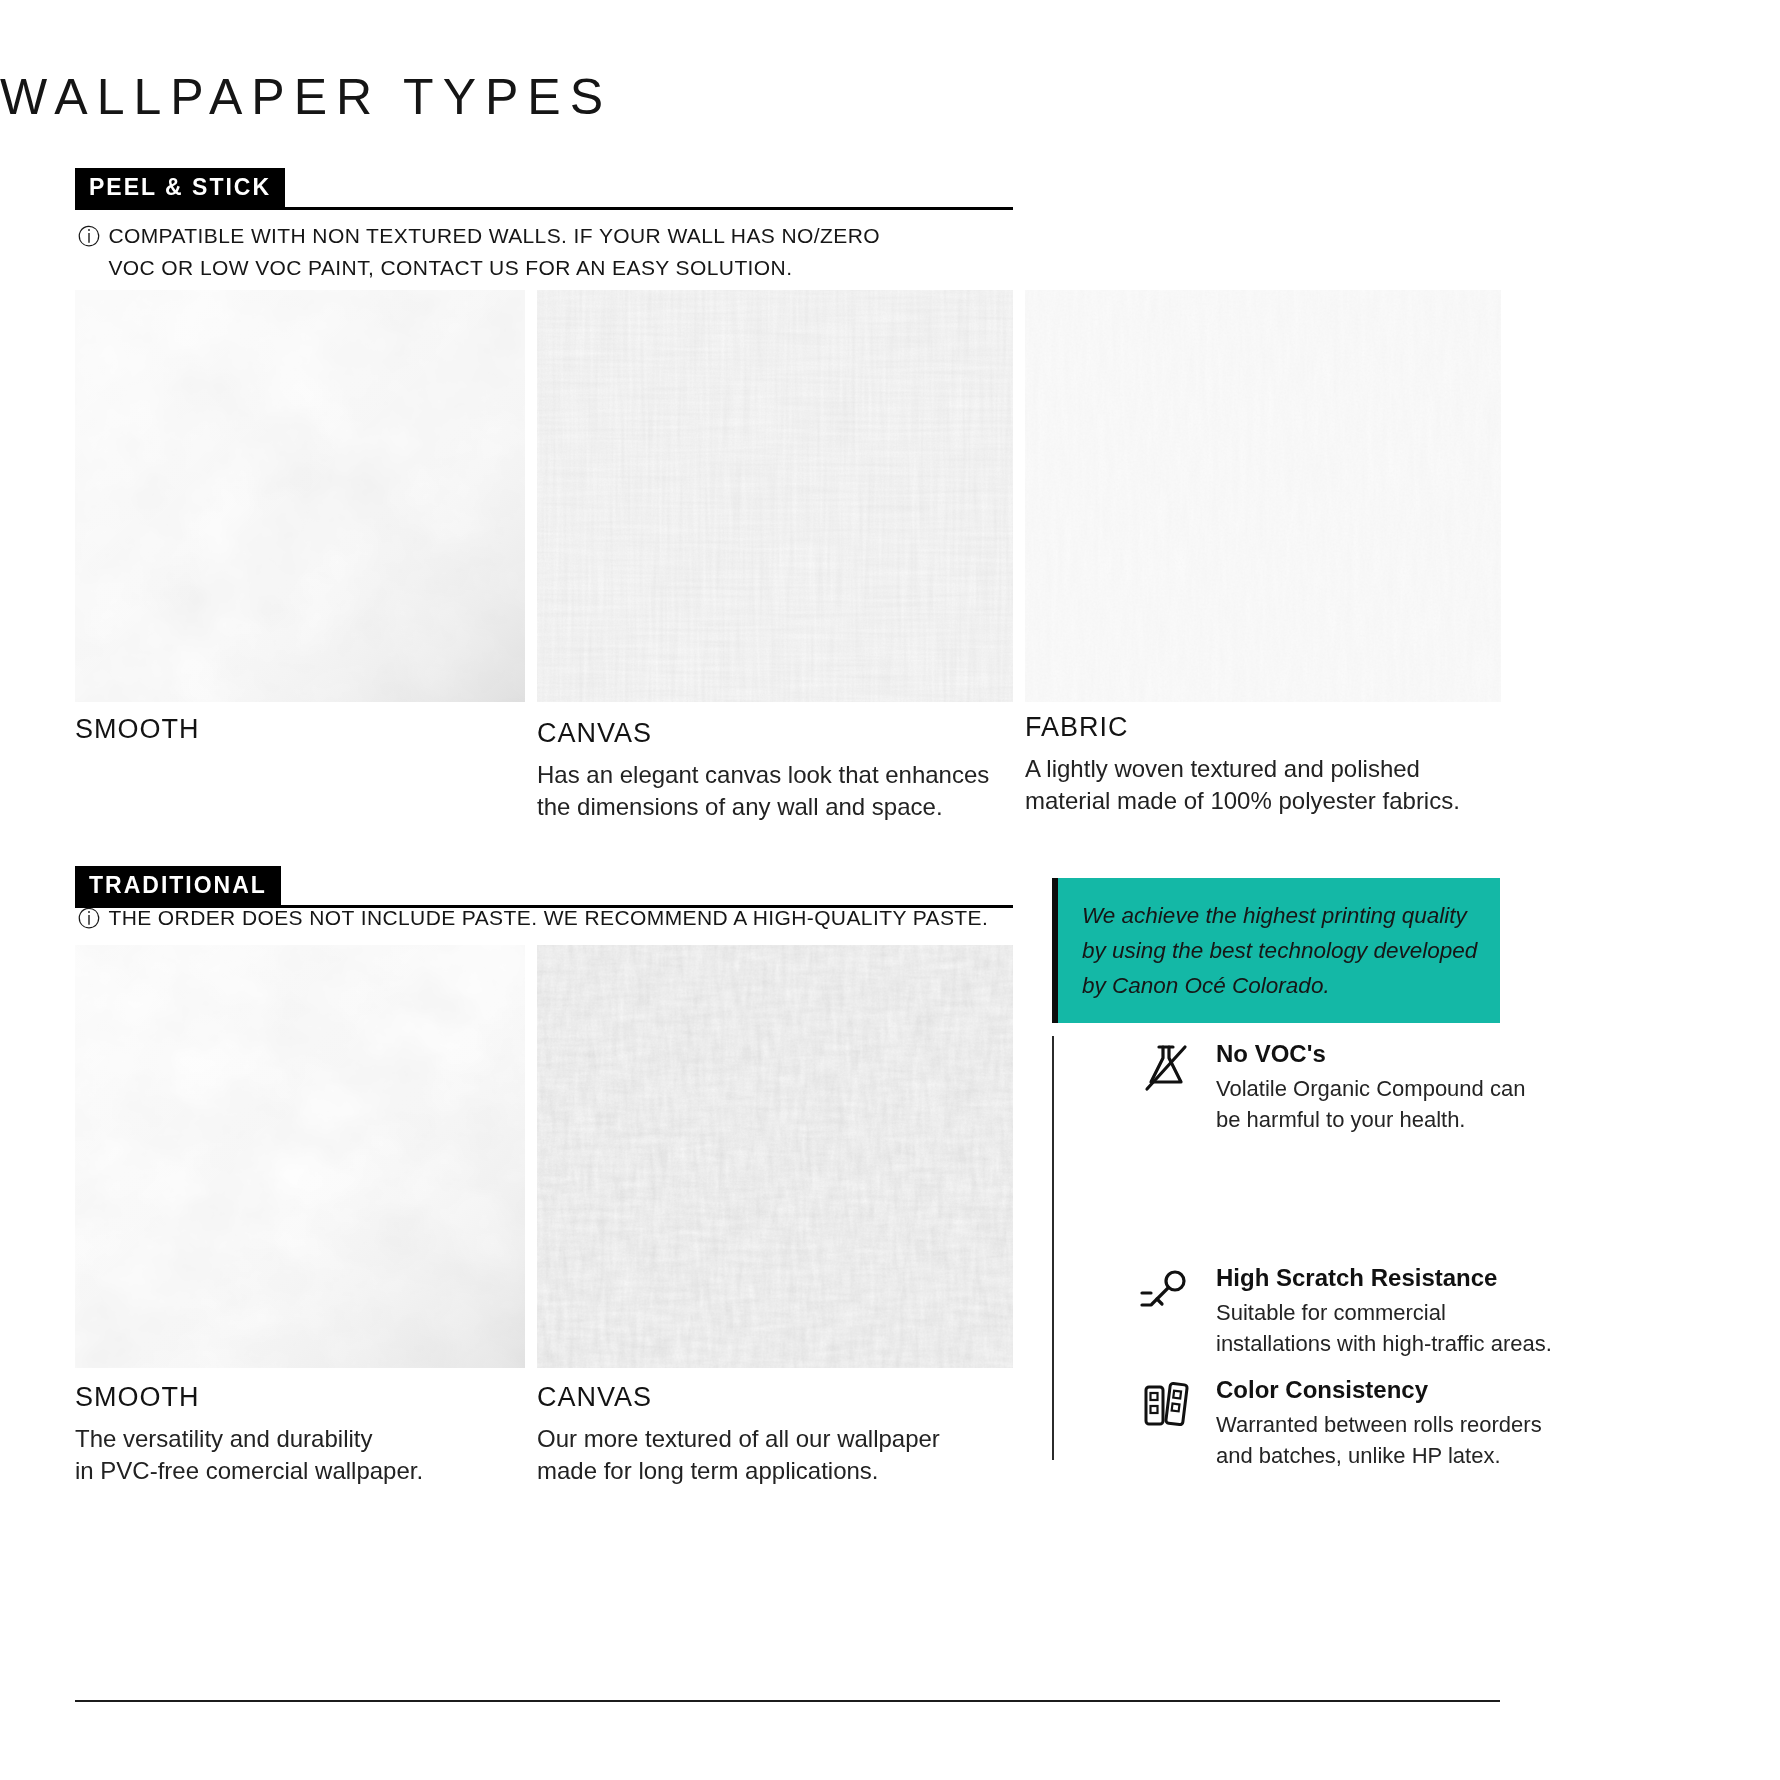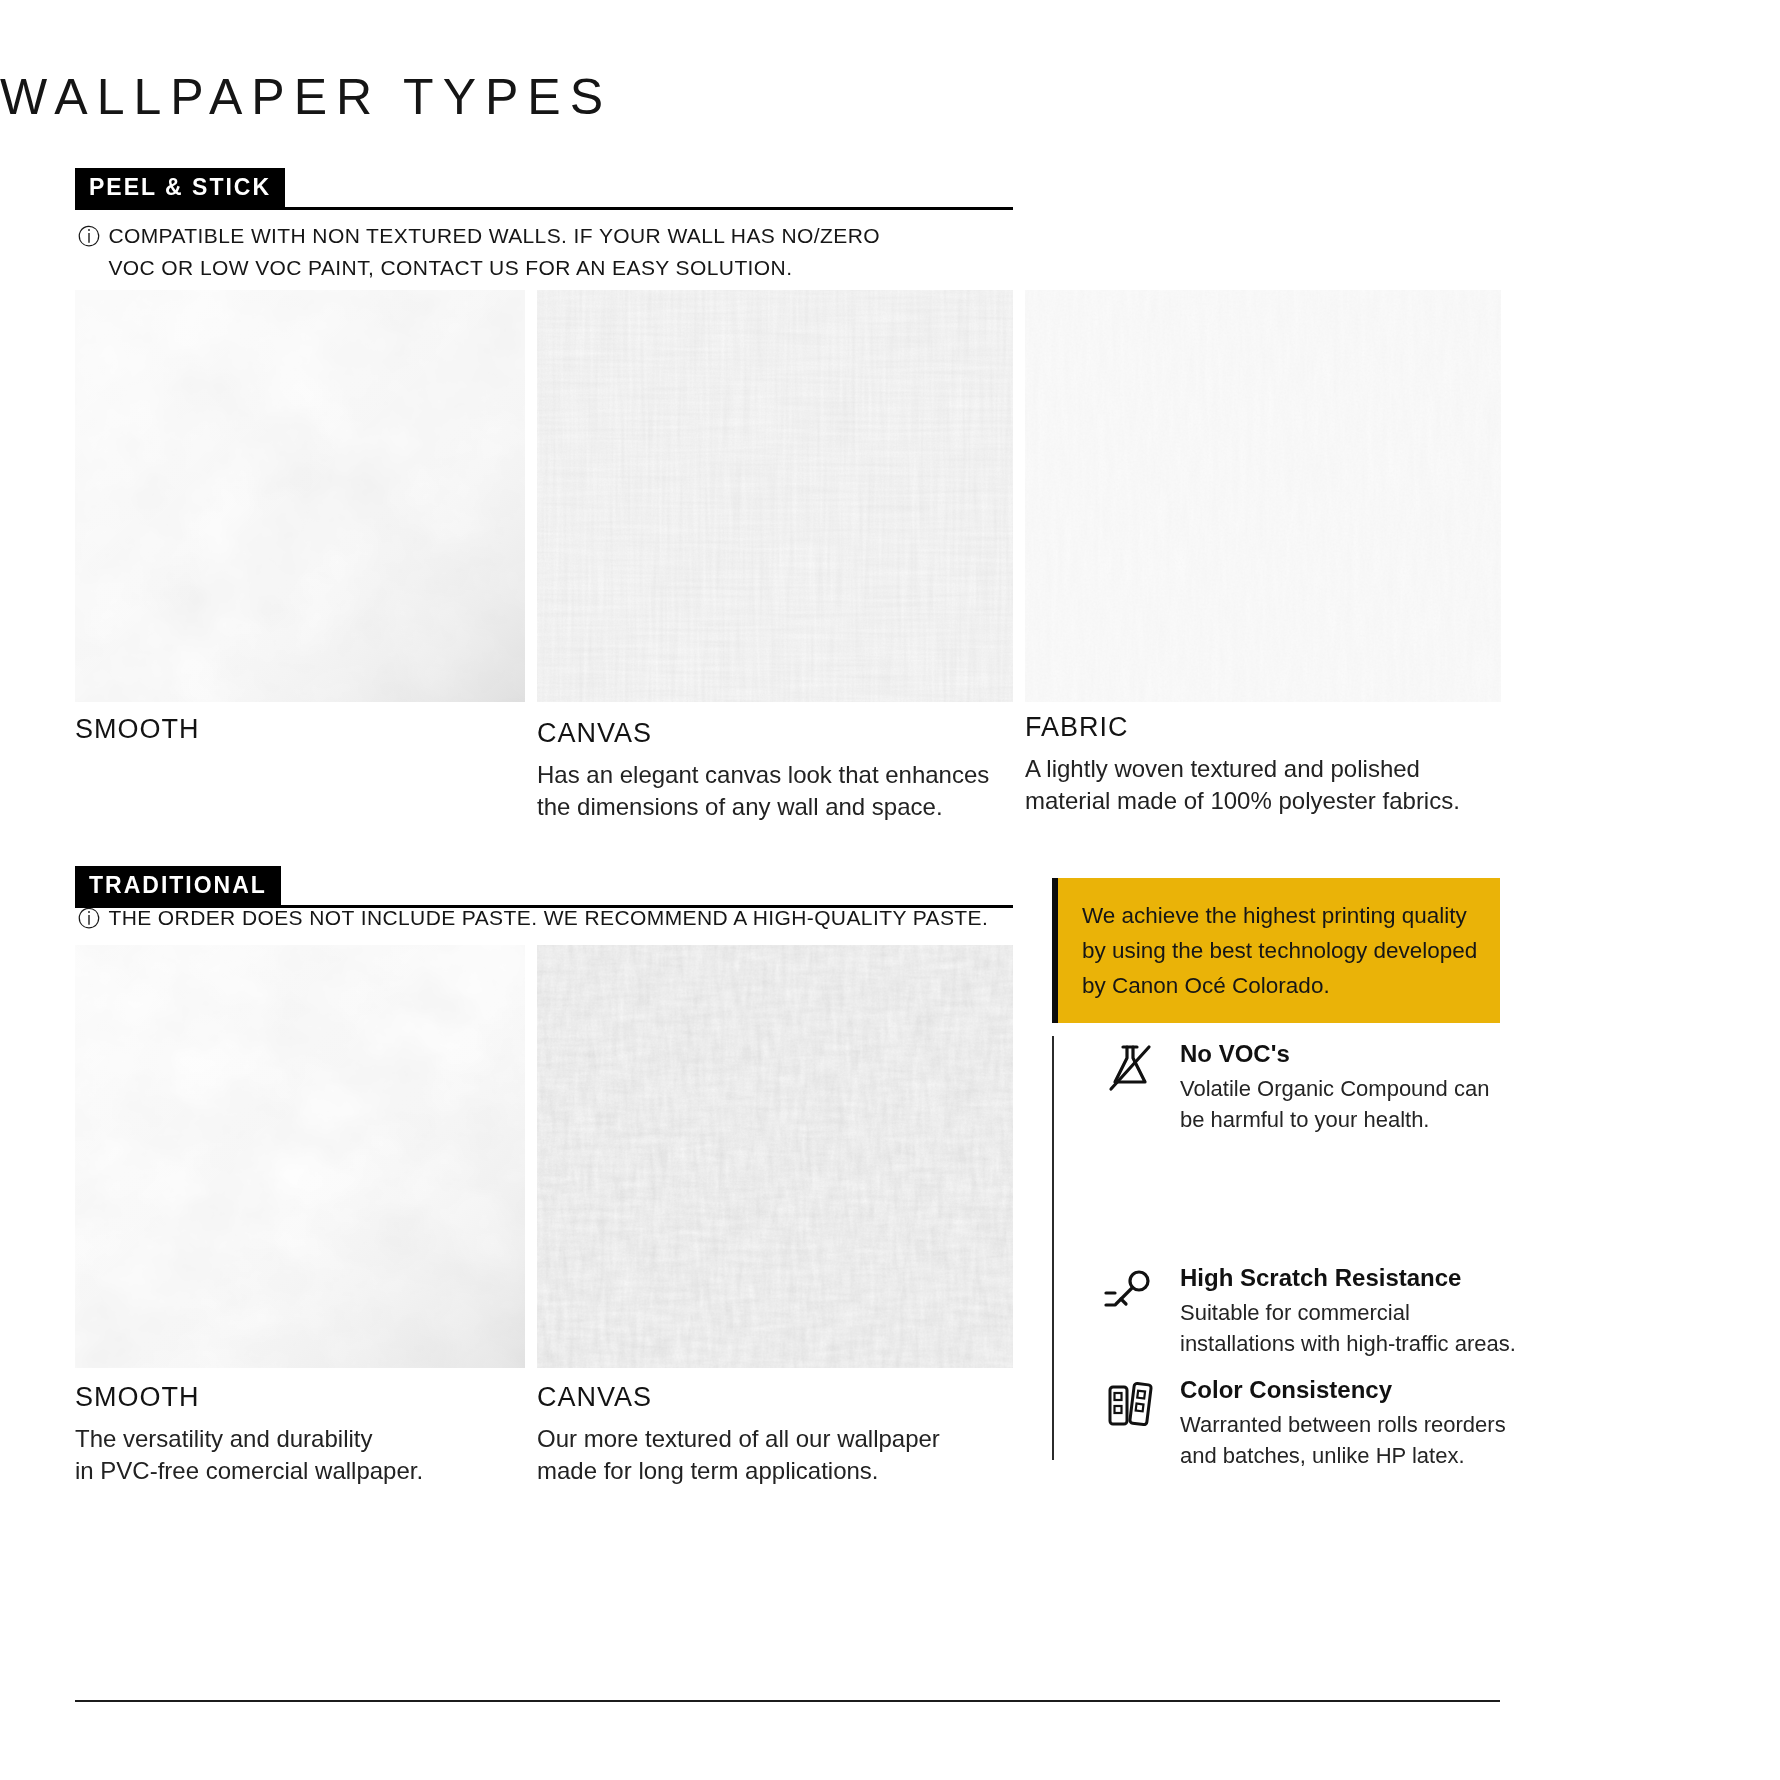--- a/index.html
+++ b/index.html
@@ -19,26 +19,26 @@
   .note-text{white-space:pre-line;line-height:1.5;}
 
   .swatch{position:absolute;overflow:hidden;background:#efefef;}
   .swatch svg{display:block;}
 
   .cap{position:absolute;}
   .cap-title{font-size:27px;font-weight:400;letter-spacing:1px;color:#131313;margin-bottom:10px;}
   .cap-desc{font-size:24px;color:#222;line-height:1.35;white-space:pre-line;}
 
   .qbox{position:absolute;left:1052px;top:878px;width:448px;box-sizing:border-box;
-        background:#eab308;border-left:6px solid #0c0c0c;padding:20px 22px 20px 24px;
-        font-size:22.5px;line-height:1.56;color:#161616;}
+        background:#14b8a6;border-left:6px solid #0c0c0c;padding:20px 22px 20px 24px;
+        font-size:22.5px;line-height:1.56;color:#161616;font-style:italic;}
 
   .vline{position:absolute;left:1052px;top:1036px;width:2px;height:424px;background:#2b2b2b;}
 
-  .feat{position:absolute;left:1102px;display:flex;align-items:flex-start;width:500px;}
+  .feat{position:absolute;left:1138px;display:flex;align-items:flex-start;width:500px;}
   .feat-icon{flex:none;width:58px;margin-right:20px;padding-top:2px;}
   .feat-title{font-size:24px;font-weight:700;color:#111;margin:2px 0 6px;}
   .feat-desc{font-size:22px;color:#242424;line-height:1.4;white-space:pre-line;}
 
   .hr-bottom{position:absolute;left:75px;top:1700px;width:1425px;height:2px;background:#1c1c1c;}
 </style>
 </head>
 <body>
 
 <div id="page">

